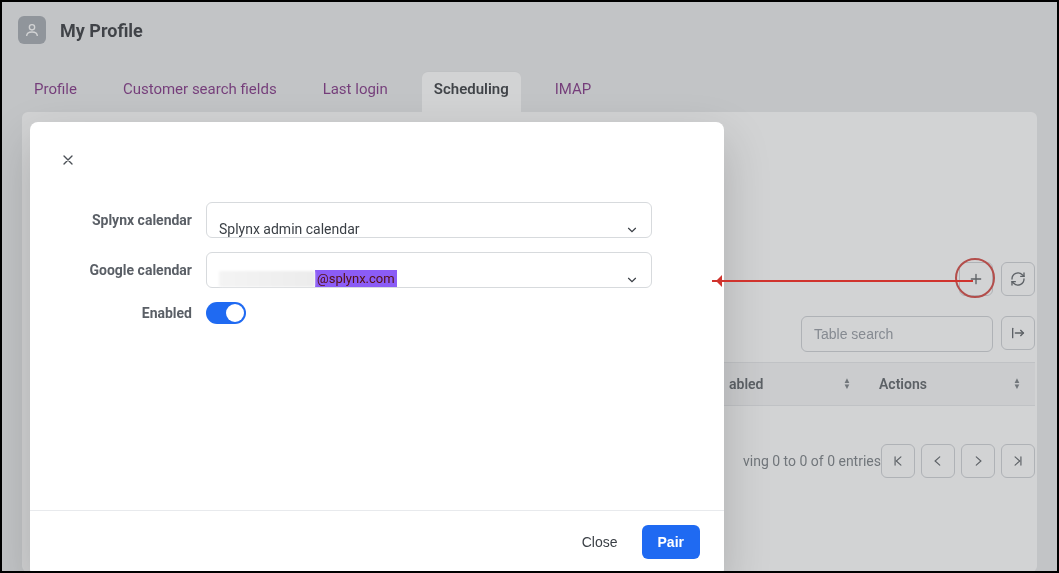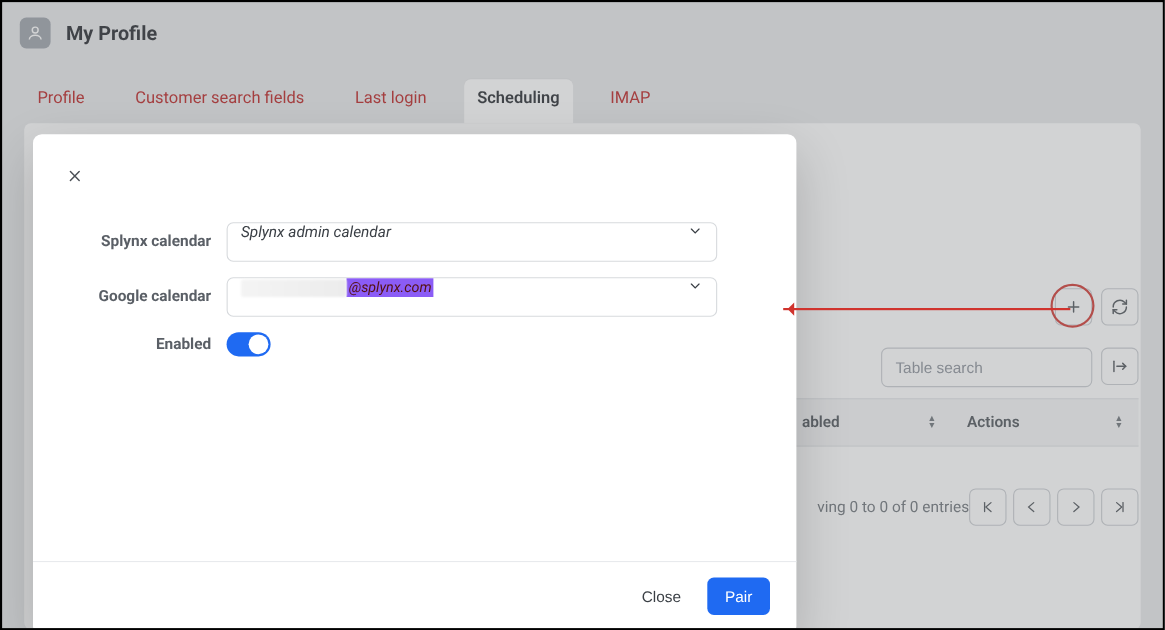--- a/index.html
+++ b/index.html
@@ -44,21 +44,21 @@
     color: #1f2328;
   }
   .tabs {
     display: flex;
     gap: 22px;
     padding: 20px 20px 0 20px;
     align-items: center;
   }
   .tab {
     padding: 8px 12px 14px 12px;
-    color: #b91c1c;
+    color: #701a75;
     cursor: pointer;
     font-size: 15px;
   }
   .tab.active {
     background: #fff;
     border-radius: 6px 6px 0 0;
     color: #1f2328;
     font-weight: 600;
     box-shadow: 0 -1px 0 rgba(0,0,0,0.02);
   }
@@ -233,27 +233,26 @@
     font-size: 14px;
     font-weight: bold;
   }
   .select-field {
     flex: 1;
     max-width: 446px;
     height: 36px;
     border: 1px solid #d7dadd;
     border-radius: 6px;
     display: flex;
-    align-items: flex-start;
+    align-items: flex-end;
     justify-content: space-between;
     padding: 0 12px;
     background: #fff;
     cursor: pointer;
     color: #3a3f45;
-    font-style: italic;
   }
   .toggle {
     width: 40px; height: 22px;
     border-radius: 12px;
     background: #1f6af2;
     position: relative;
     cursor: pointer;
   }
   .toggle .knob {
     position: absolute;
@@ -283,21 +282,21 @@
   }
   .btn-secondary {
     background: #fff;
     color: #3a3f45;
     border: none;
   }
   .btn-primary {
     background: #1f6af2;
     color: #fff;
     border: none;
-    font-weight: 400;
+    font-weight: 700;
   }
 
   .redact {
     position: relative;
     display: inline-flex;
     align-items: center;
     gap: 0;
   }
   .redact .blurred {
     display: inline-block;

